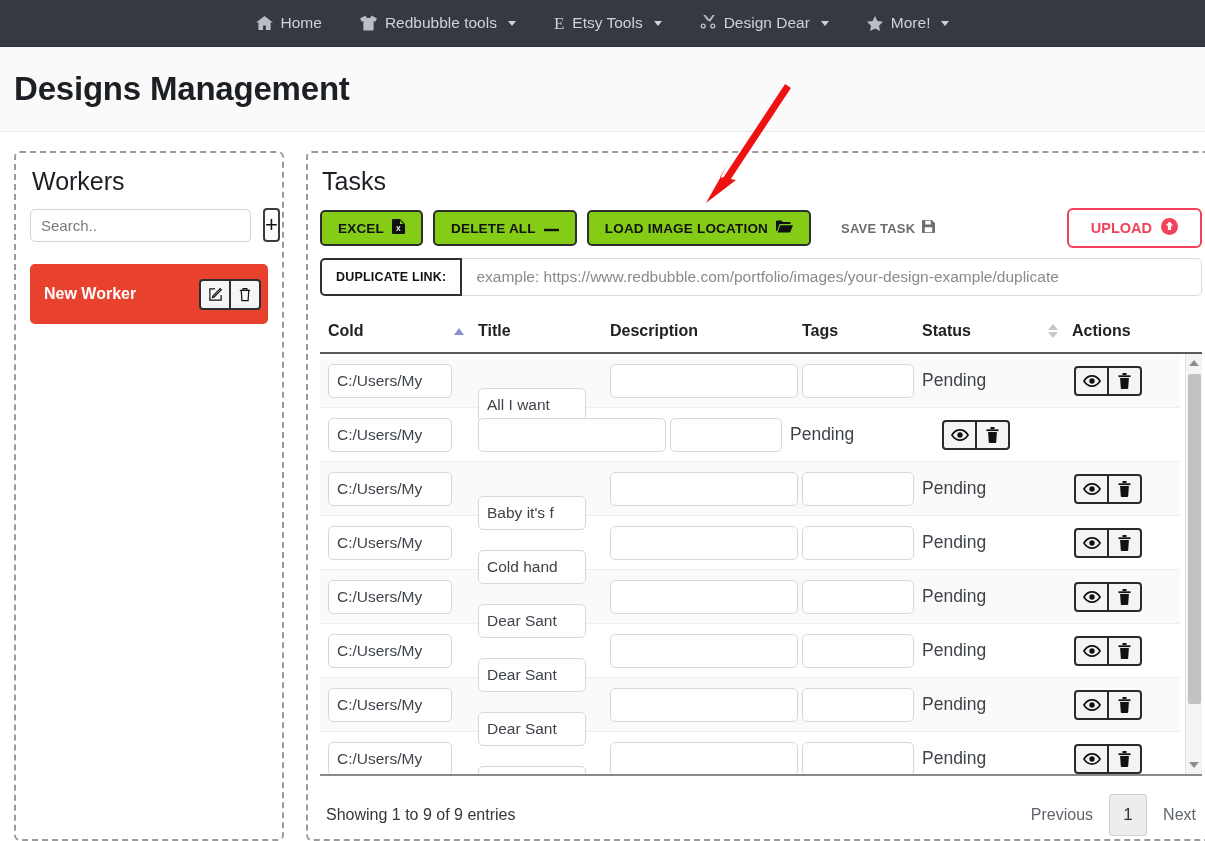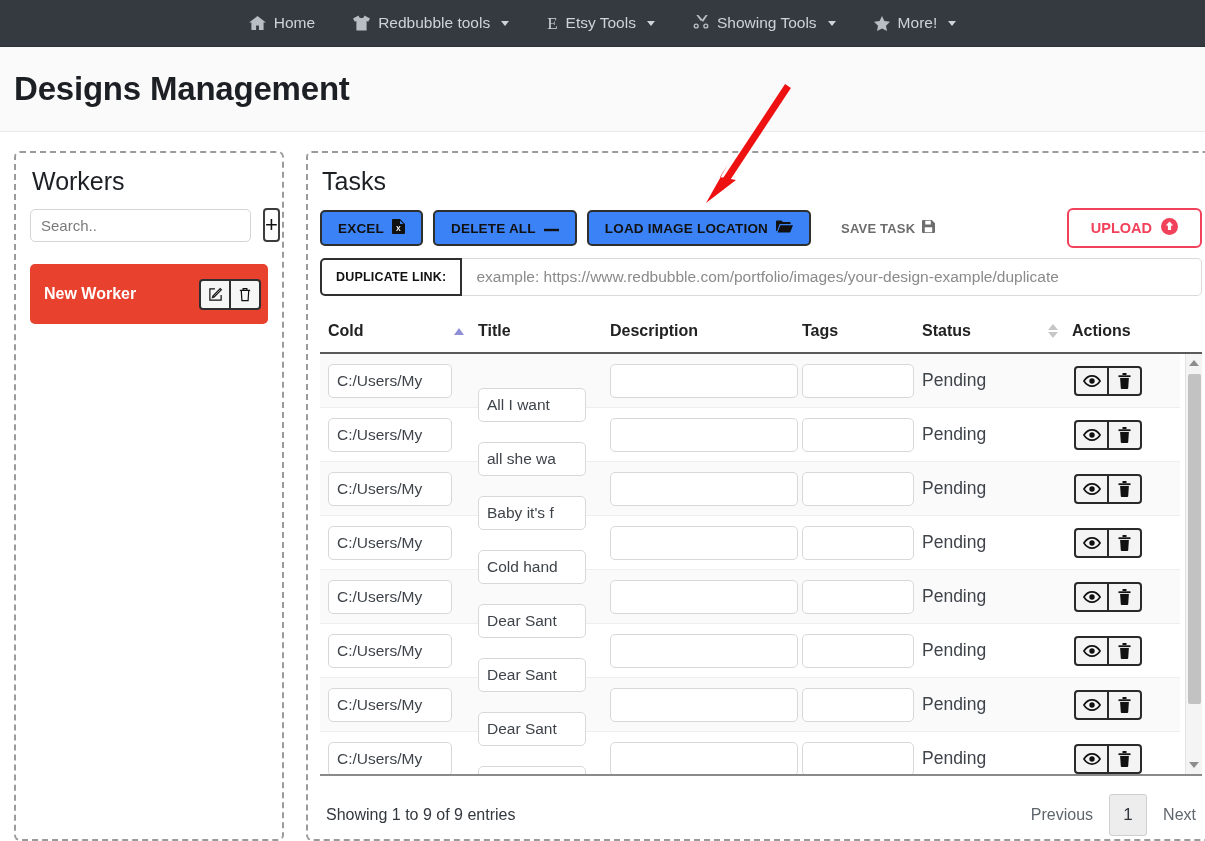--- a/index.html
+++ b/index.html
@@ -152,21 +152,21 @@
   }
   .toolbar {
     display: flex;
     align-items: center;
     gap: 10px;
     margin-bottom: 10px;
   }
   .tbtn {
     border: 2px solid #2f2f2f;
     border-radius: 5px;
-    background: #3b82f6;
+    background: #84cc16;
     height: 36px;
     padding: 0 16px;
     font-size: 13.5px;
     font-weight: bold;
     letter-spacing: 0.2px;
     color: #111;
     display: inline-flex;
     align-items: center;
     gap: 8px;
     cursor: pointer;
@@ -409,21 +409,21 @@
     <span>Etsy Tools</span>
     <span class="caret"></span>
   </div>
 
   <div class="nav-item">
     <span class="ic">
       <svg width="16" height="16" viewBox="0 0 16 16">
           <path fill="currentColor" d="M3.3 0L8 6.2 9.3 4.5 5.4 0zM12.7 0L8.7 5.2 10 7l4.7-7zM3.2 8.4a2.6 2.6 0 100 5.2 2.6 2.6 0 000-5.2zm0 1.4a1.2 1.2 0 110 2.4 1.2 1.2 0 010-2.4zM12.8 8.4a2.6 2.6 0 100 5.2 2.6 2.6 0 000-5.2zm0 1.4a1.2 1.2 0 110 2.4 1.2 1.2 0 010-2.4z"></path>
         </svg>
     </span>
-    <span>Showing Tools</span>
+    <span>Design Dear</span>
     <span class="caret"></span>
   </div>
 
   <div class="nav-item">
     <span class="ic">
       <svg width="16" height="15" viewBox="0 0 16 15">
           <path fill="currentColor" d="M8 0l2.4 5 5.6.8-4 3.9 1 5.3L8 12.5 3 15l1-5.3L0 5.8 5.6 5z"></path>
         </svg>
     </span>
     <span>More!</span>
@@ -579,23 +579,20 @@
                     <path fill="currentColor" d="M5 0h4v2H5zM2.6 5h8.8l-.7 10.2a.9.9 0 01-.9.8H4.2a.9.9 0 01-.9-.8z"></path>
                   </svg>
                 </span>
               </span>
             </div>
           </div>
           <div class="trow">
             <div class="cell col-image">
               <input class="cell-input img-input" value="C:/Users/My" style="">
             </div>
-            <div class="cell col-title">
-              <input class="cell-input title-input" value="all she wa" style="">
-            </div>
             <div class="cell col-desc">
               <input class="cell-input desc-input" style="">
             </div>
             <div class="cell col-tags">
               <input class="cell-input tags-input" style="">
             </div>
             <div class="cell col-status">
               <span class="status-text">Pending</span>
             </div>
             <div class="cell col-act">

